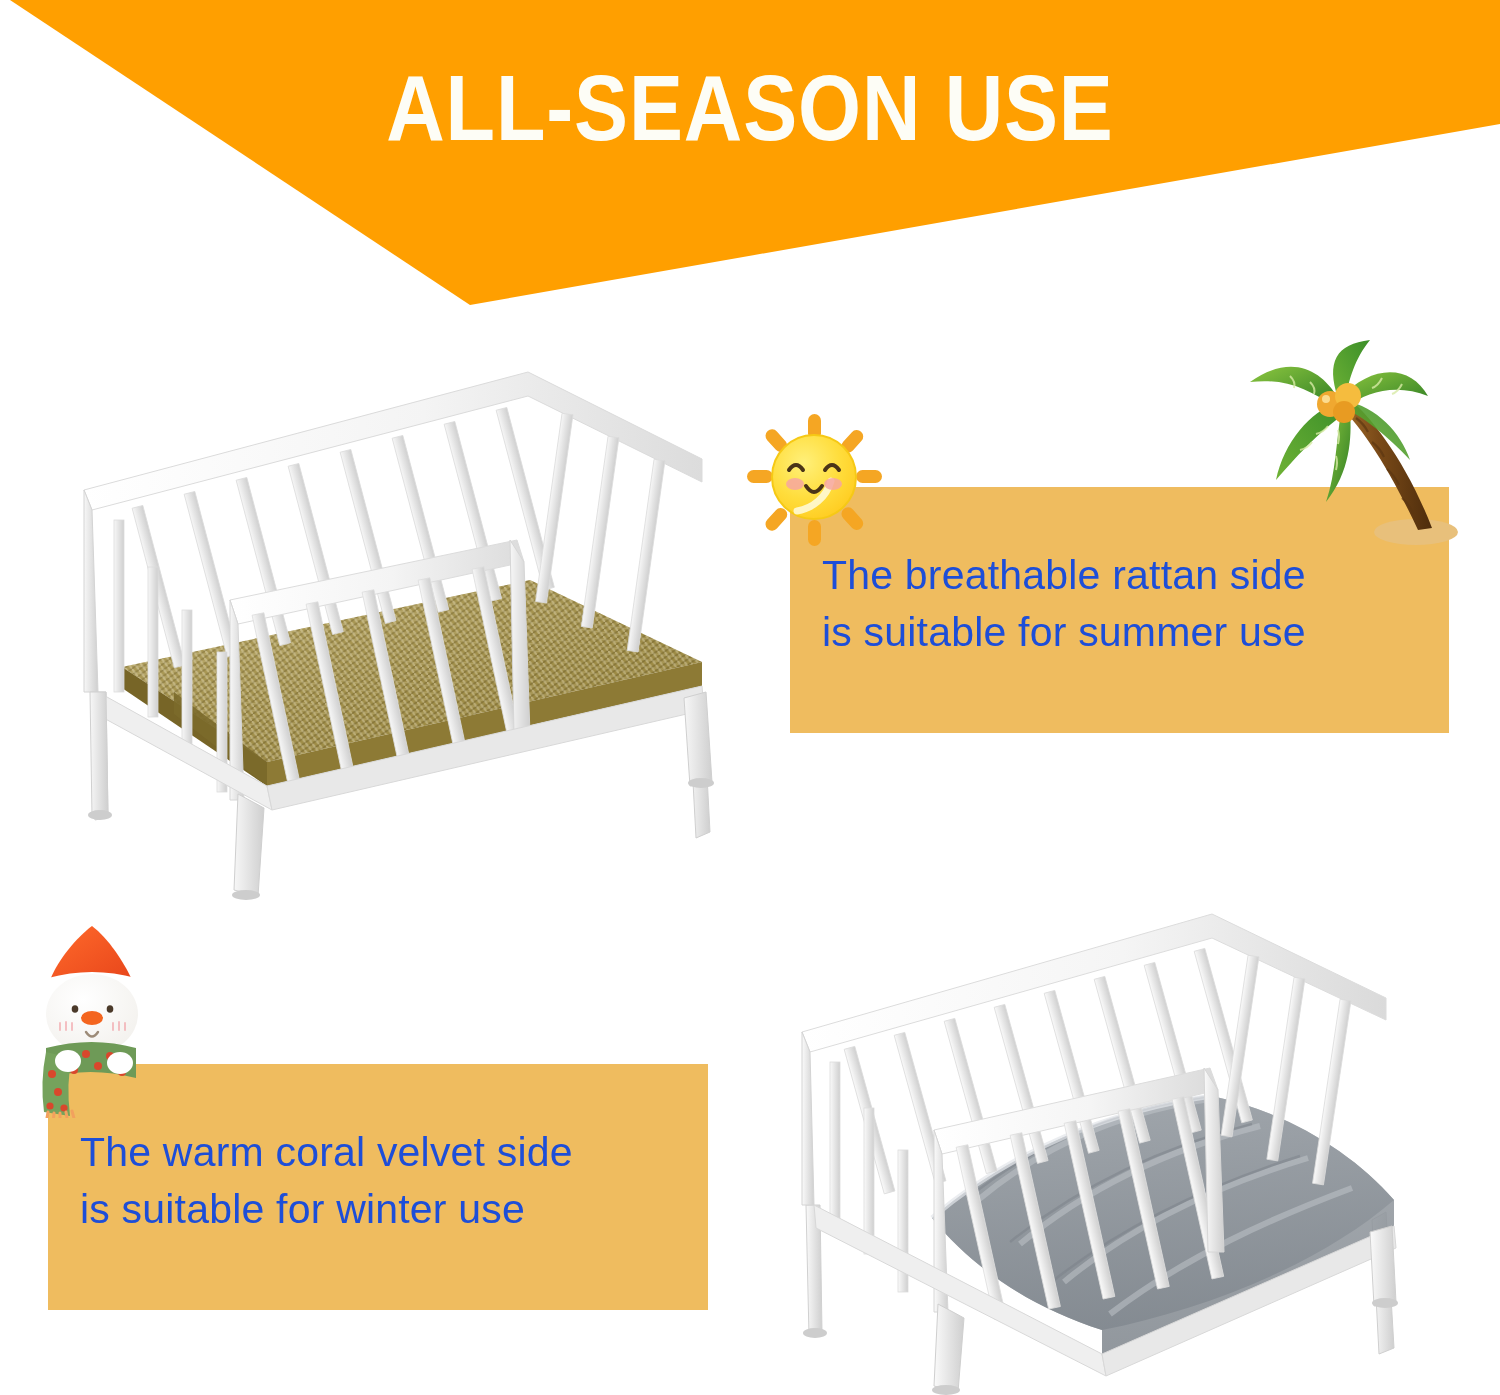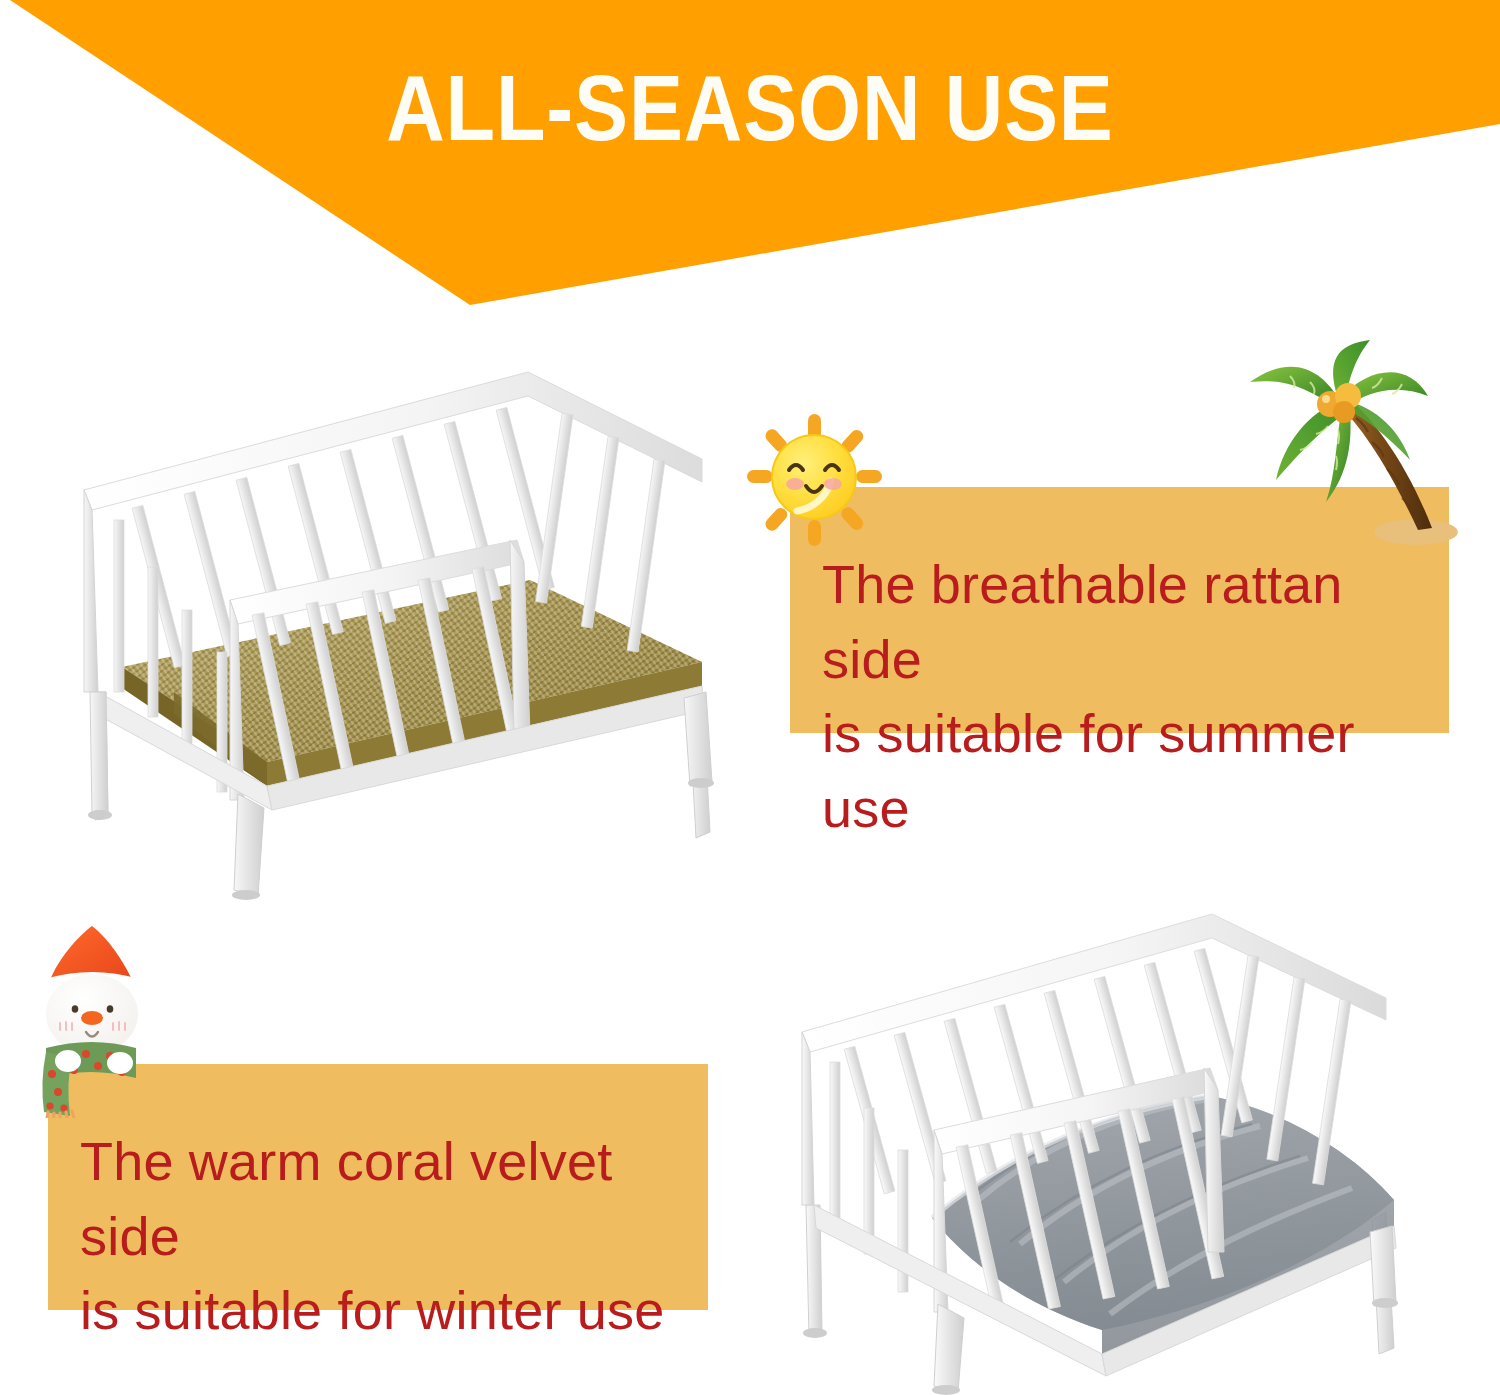--- a/index.html
+++ b/index.html
@@ -35,24 +35,24 @@
   }
 
   
   .callout{
     position:absolute;
     background:var(--panel,#EFBC5F);
     z-index:3;
   }
   .callout .ctext{
     position:absolute;
-    color:#b91c1c;
+    color:#1d4ed8;
     font-family:"Liberation Sans", sans-serif;
     font-weight:400;
-    font-size:54px;
+    font-size:41px;
     line-height:1.38;
     white-space:pre-line;
     letter-spacing:.2px;
   }
   #callout-summer{left:790px;top:487px;width:659px;height:246px;}
   #callout-summer .ctext{left:32px;top:60px;}
   #callout-winter{left:48px;top:1016px;width:660px;height:246px;margin-top:48px;}
   #callout-winter .ctext{left:32px;top:60px;}
 
   

